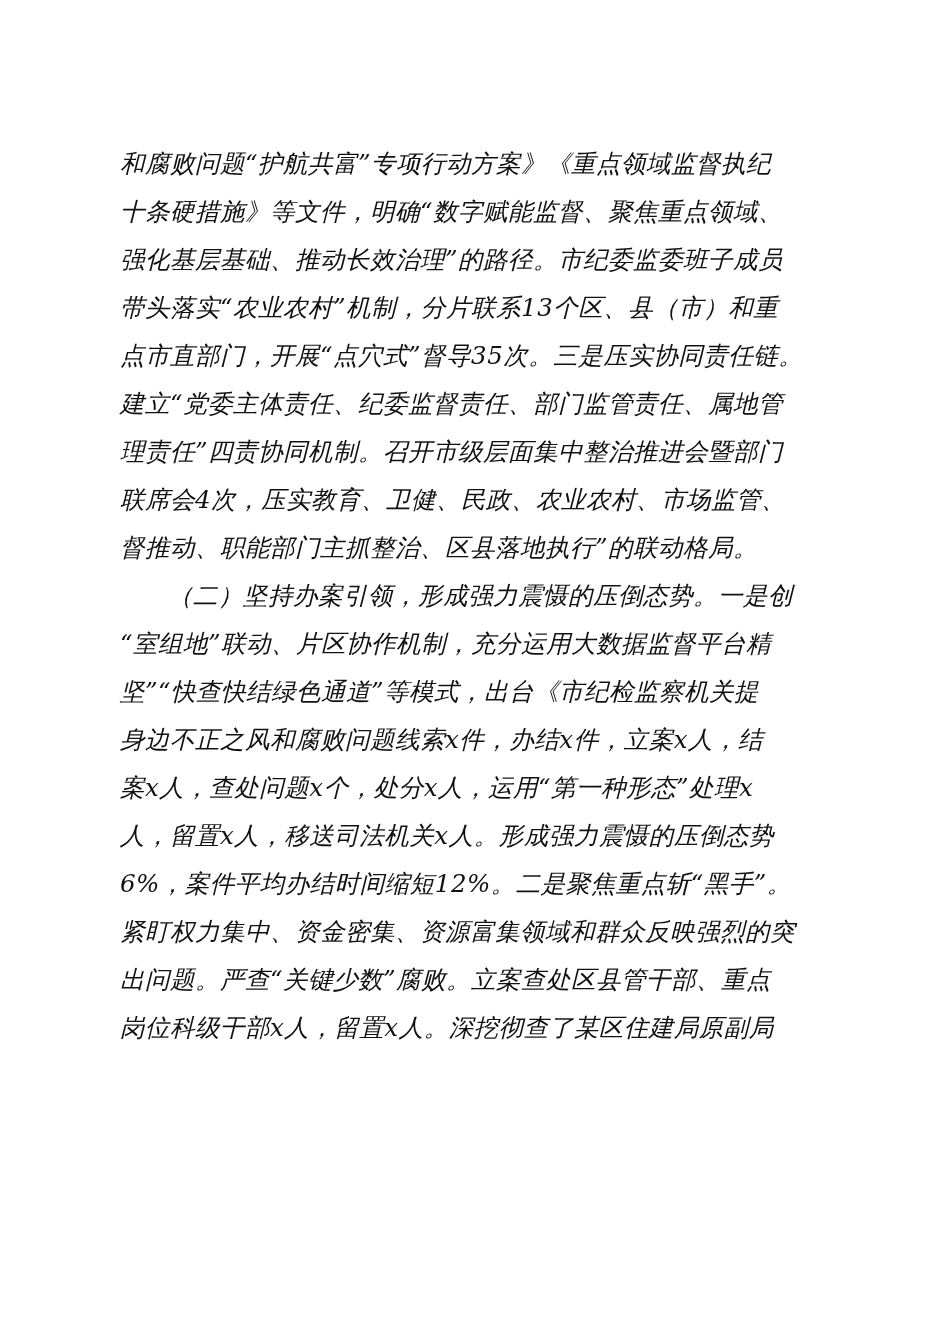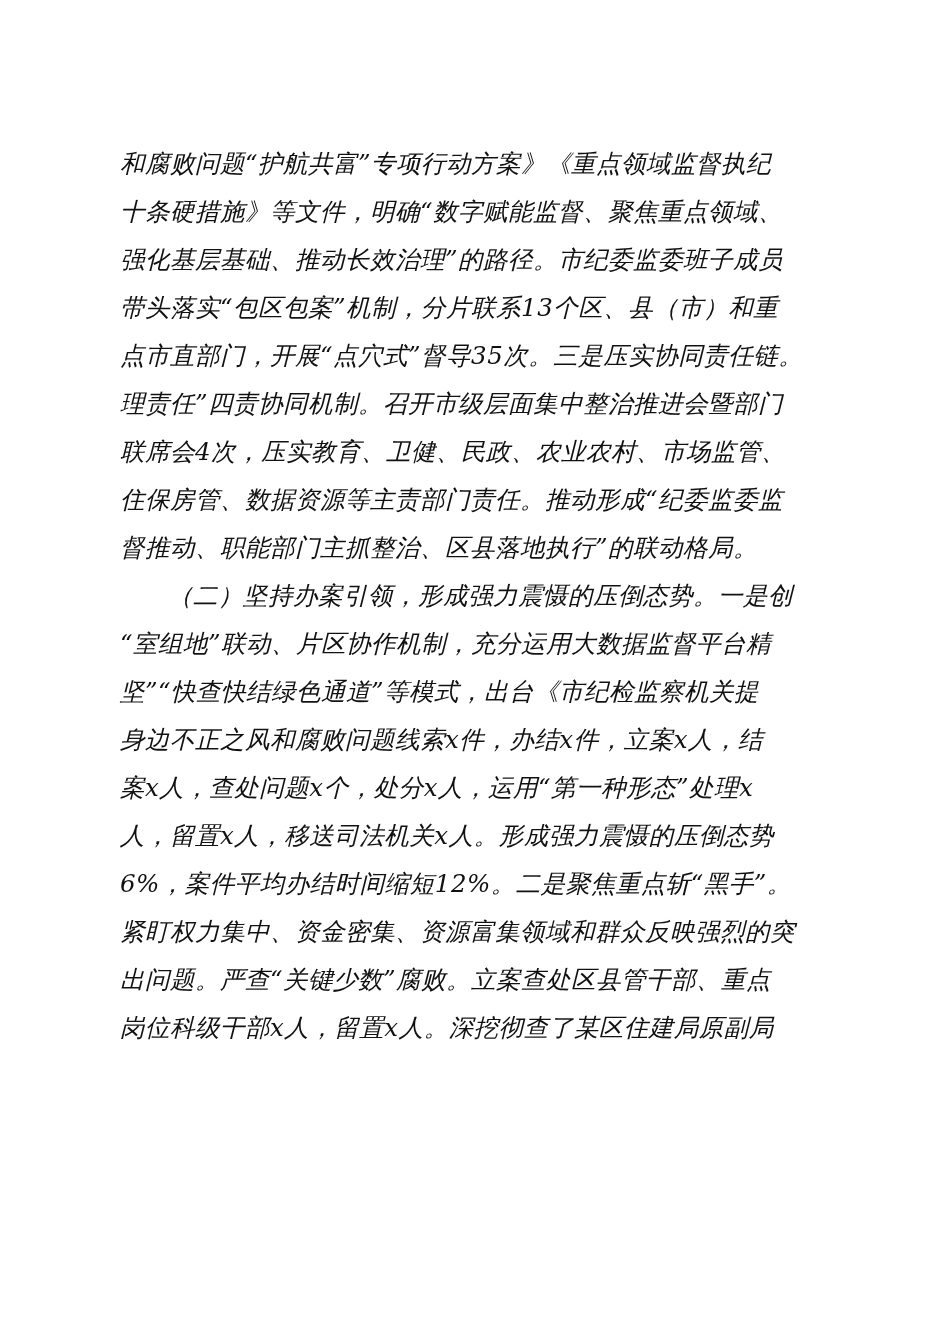--- a/index.html
+++ b/index.html
@@ -37,25 +37,25 @@
       font-family: "DejaVu Sans", "Liberation Sans", sans-serif;
     }
   </style>
 </head>
 <body>
 
 <div class="page">
   <span class="line">和腐败问题“护航共富”专项行动方案》《重点领域监督执纪</span>
   <span class="line">十条硬措施》等文件，明确“数字赋能监督、聚焦重点领域、</span>
   <span class="line">强化基层基础、推动长效治理”的路径。市纪委监委班子成员</span>
-  <span class="line">带头落实“包区包案”机制，分片联系13个区、县（市）和重</span>
+  <span class="line">带头落实“农业农村”机制，分片联系13个区、县（市）和重</span>
   <span class="line">点市直部门，开展“点穴式”督导35次。三是压实协同责任链。</span>
+  <span class="line">建立“党委主体责任、纪委监督责任、部门监管责任、属地管</span>
   <span class="line">理责任”四责协同机制。召开市级层面集中整治推进会暨部门</span>
   <span class="line">联席会4次，压实教育、卫健、民政、农业农村、市场监管、</span>
-  <span class="line">住保房管、数据资源等主责部门责任。推动形成“纪委监委监</span>
   <span class="line">督推动、职能部门主抓整治、区县落地执行”的联动格局。</span>
 
   <span class="line indent"><span class="heading-run">（二）坚持办案引领，形成强力震慑的压倒态势。</span><span>一是创</span></span>
   <span class="line">“室组地”联动、片区协作机制，充分运用大数据监督平台精</span>
   <span class="line">坚”“快查快结绿色通道”等模式，出台《市纪检监察机关提</span>
   <span class="line">身边不正之风和腐败问题线索x件，办结x件，立案x人，结</span>
   <span class="line">案x人，查处问题x个，处分x人，运用“第一种形态”处理x</span>
   <span class="line">人，留置x人，移送司法机关x人。形成强力震慑的压倒态势</span>
   <span class="line">6%，案件平均办结时间缩短12%。二是聚焦重点斩“黑手”。</span>
   <span class="line">紧盯权力集中、资金密集、资源富集领域和群众反映强烈的突</span>

